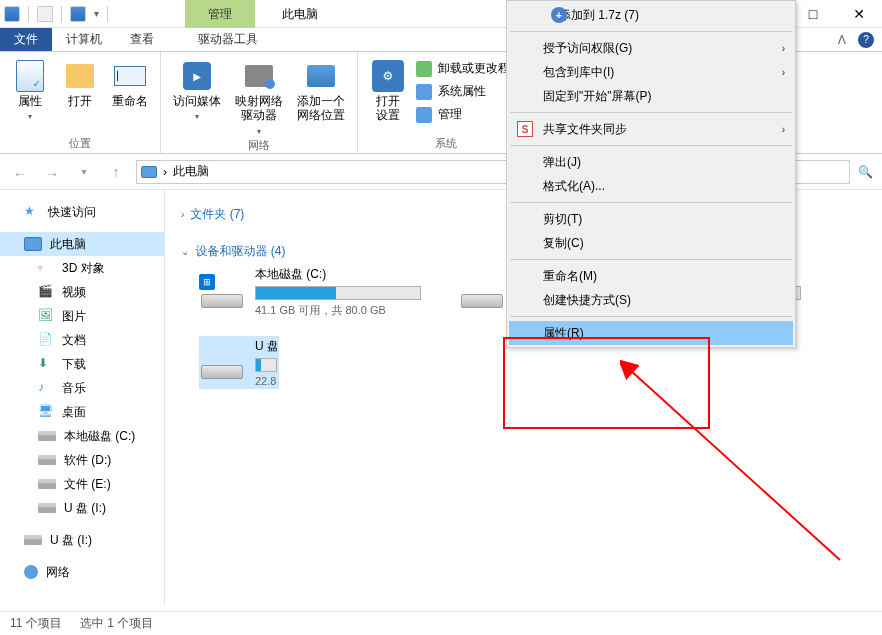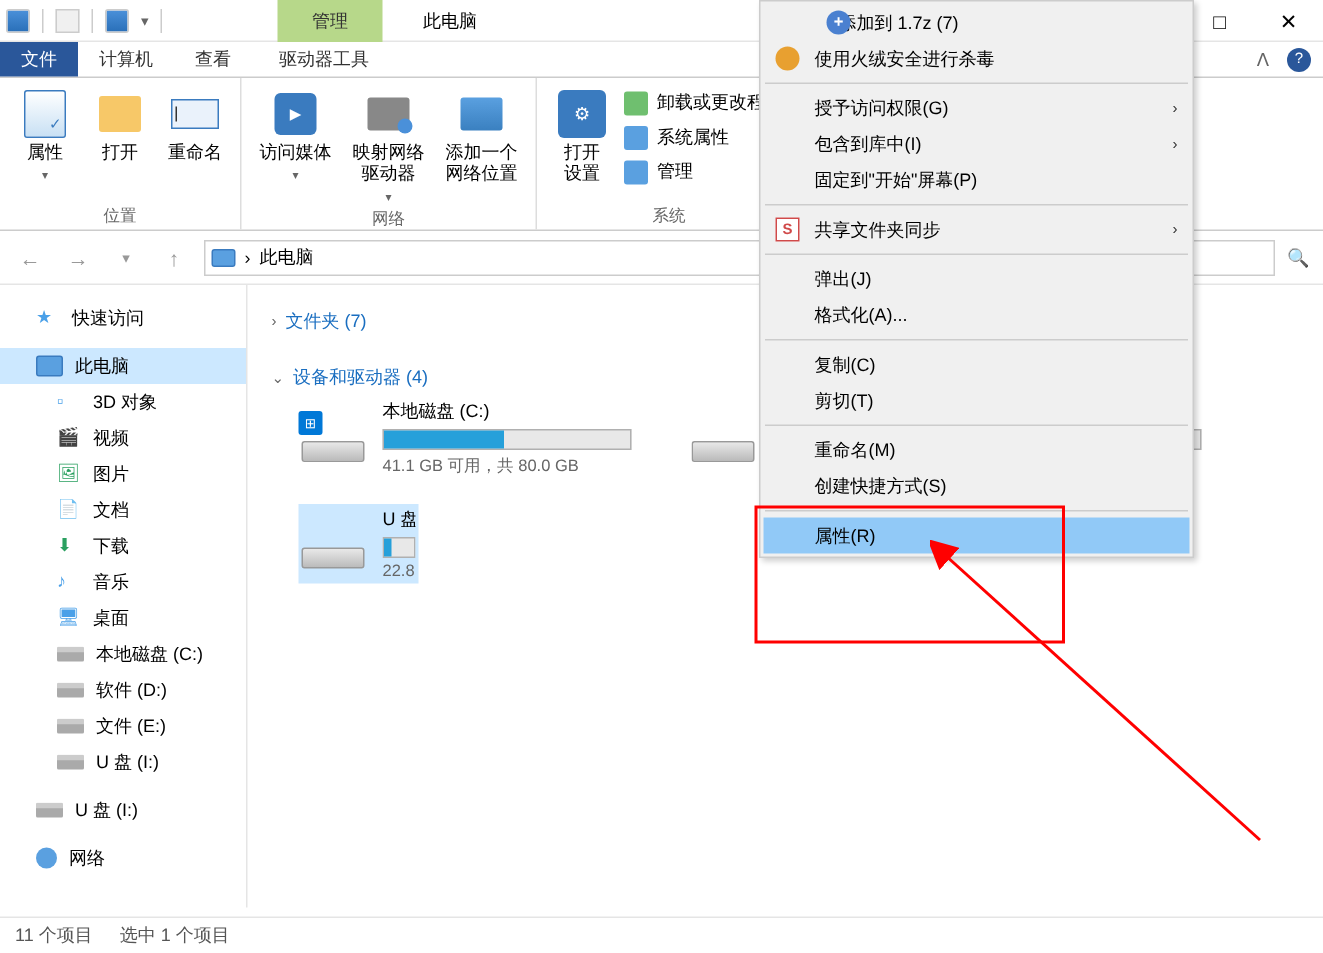--- a/index.html
+++ b/index.html
@@ -14,21 +14,21 @@
   .qat-dropdown { font-size: 10px; color: #666; }
   .tab-manage { position: absolute; left: 185px; top: 0; height: 28px; width: 70px; background: #b7d88a; display: flex; align-items: center; justify-content: center; color: #333; }
   .tab-thispc { position: absolute; left: 270px; top: 0; height: 28px; display: flex; align-items: center; padding: 0 12px; }
   .win-controls { position: absolute; right: 0; top: 0; display: flex; }
   .win-btn { width: 46px; height: 28px; display: flex; align-items: center; justify-content: center; font-size: 14px; }
   
   
   .tabs { height: 24px; display: flex; align-items: stretch; border-bottom: 1px solid #ccc; position: relative; }
   .tab-file { background: #2a579a; color: #fff; width: 52px; display: flex; align-items: center; justify-content: center; }
   .tab { padding: 0 14px; display: flex; align-items: center; color: #333; }
-  .tab.driver { margin-left: 10px; padding: 0 8px; }
+  .tab.driver { margin-left: 22px; padding: 0 8px; }
   .tabs-right { margin-left: auto; display: flex; align-items: center; gap: 12px; padding-right: 8px; }
   .help-icon { width: 16px; height: 16px; border-radius: 50%; background: #2a579a; color: #fff; display: flex; align-items: center; justify-content: center; font-size: 10px; }
   .chevron-up { color: #666; }
   
   
   .ribbon { height: 102px; display: flex; border-bottom: 1px solid #ccc; background: #fff; }
   .ribbon-group { display: flex; flex-direction: column; border-right: 1px solid #ddd; padding: 4px 8px 2px; }
   .ribbon-group-items { flex: 1; display: flex; align-items: flex-start; gap: 6px; }
   .ribbon-group-label { text-align: center; color: #666; font-size: 11px; padding-top: 2px; font-family: Liberation Serif, serif; }
   .rbtn { display: flex; flex-direction: column; align-items: center; gap: 2px; width: 44px; padding-top: 4px; }
@@ -374,24 +374,20 @@
 <div class="statusbar">
   <span>11 个项目</span>
   <span>选中 1 个项目</span>
 </div>
 
 <div class="context-menu">
   <div class="cm-item">
     <div class="cm-icon blue"></div>
     <span>添加到 1.7z (7)</span>
   </div>
-  <div class="cm-item">
-    <div class="cm-icon orange"></div>
-    <span>使用火绒安全进行杀毒</span>
-  </div>
   <div class="cm-sep"></div>
   <div class="cm-item">
     <span>授予访问权限(G)</span>
     <span class="cm-arrow">›</span>
   </div>
   <div class="cm-item">
     <span>包含到库中(I)</span>
     <span class="cm-arrow">›</span>
   </div>
   <div class="cm-item">
@@ -405,24 +401,24 @@
   </div>
   <div class="cm-sep"></div>
   <div class="cm-item">
     <span>弹出(J)</span>
   </div>
   <div class="cm-item">
     <span>格式化(A)...</span>
   </div>
   <div class="cm-sep"></div>
   <div class="cm-item">
+    <span>剪切(T)</span>
+  </div>
+  <div class="cm-item">
     <span>复制(C)</span>
-  </div>
-  <div class="cm-item">
-    <span>剪切(T)</span>
   </div>
   <div class="cm-sep"></div>
   <div class="cm-item">
     <span>重命名(M)</span>
   </div>
   <div class="cm-item">
     <span>创建快捷方式(S)</span>
   </div>
   <div class="cm-sep"></div>
   <div class="cm-item highlight">

